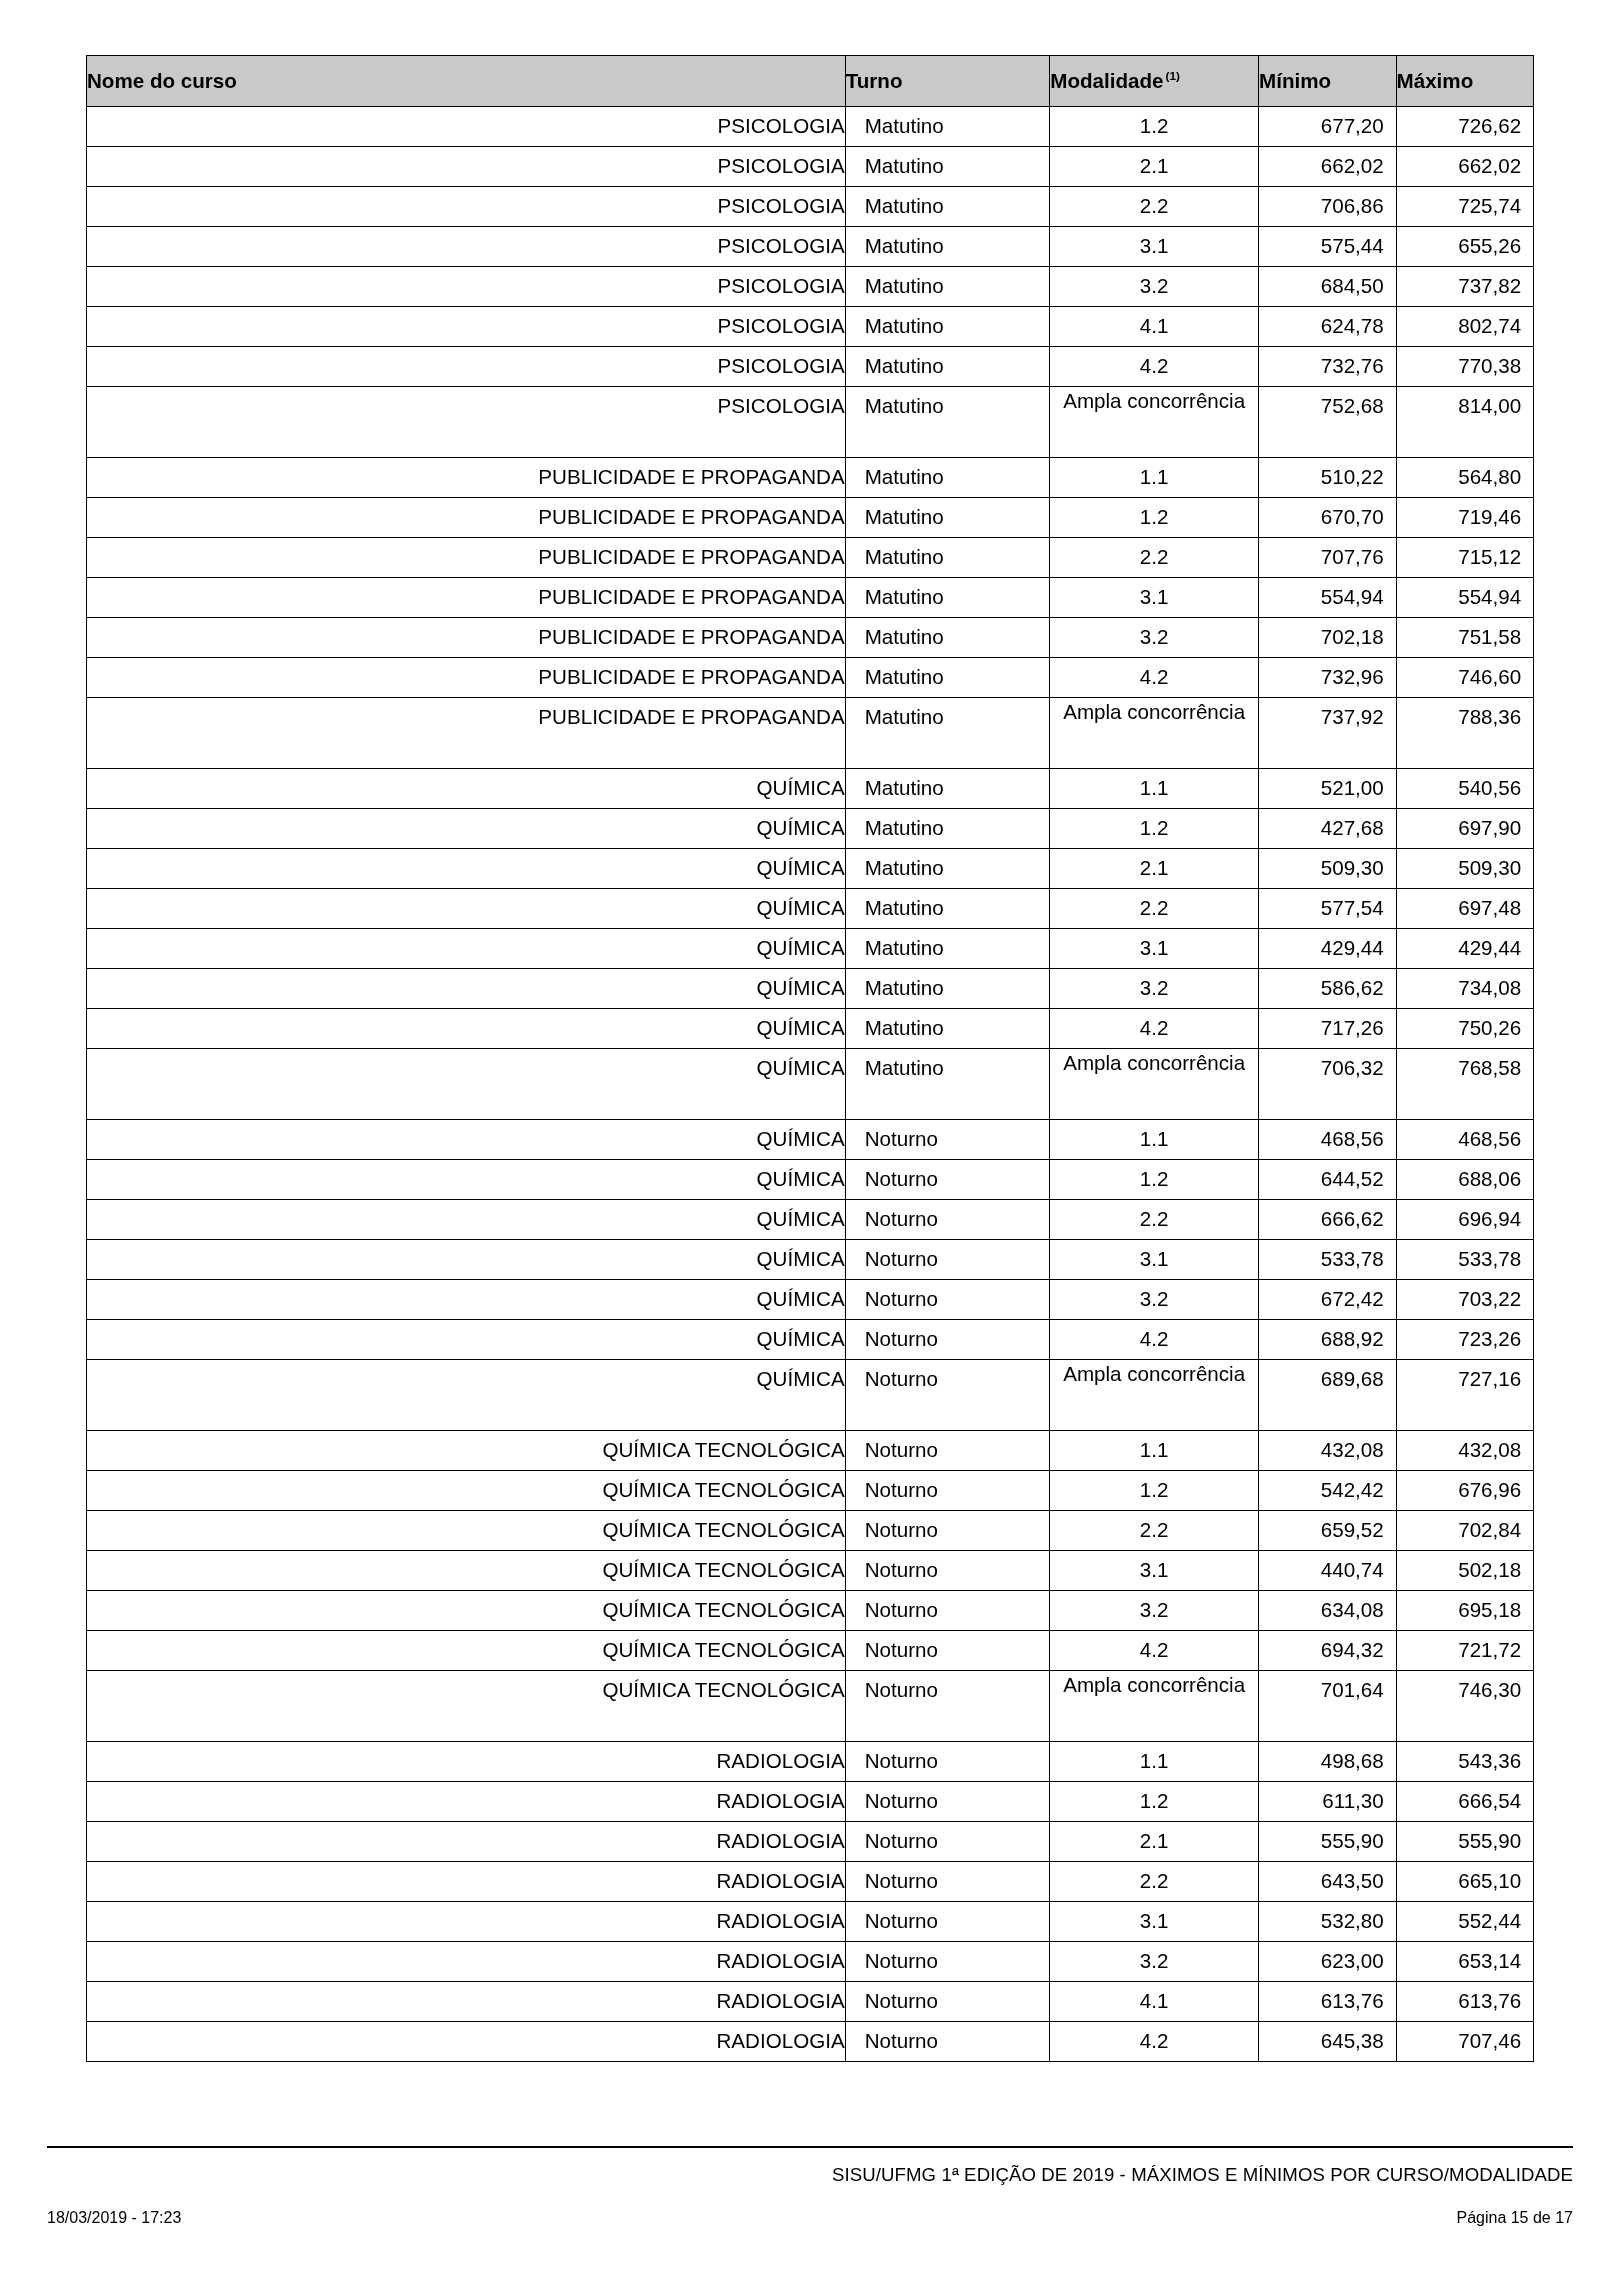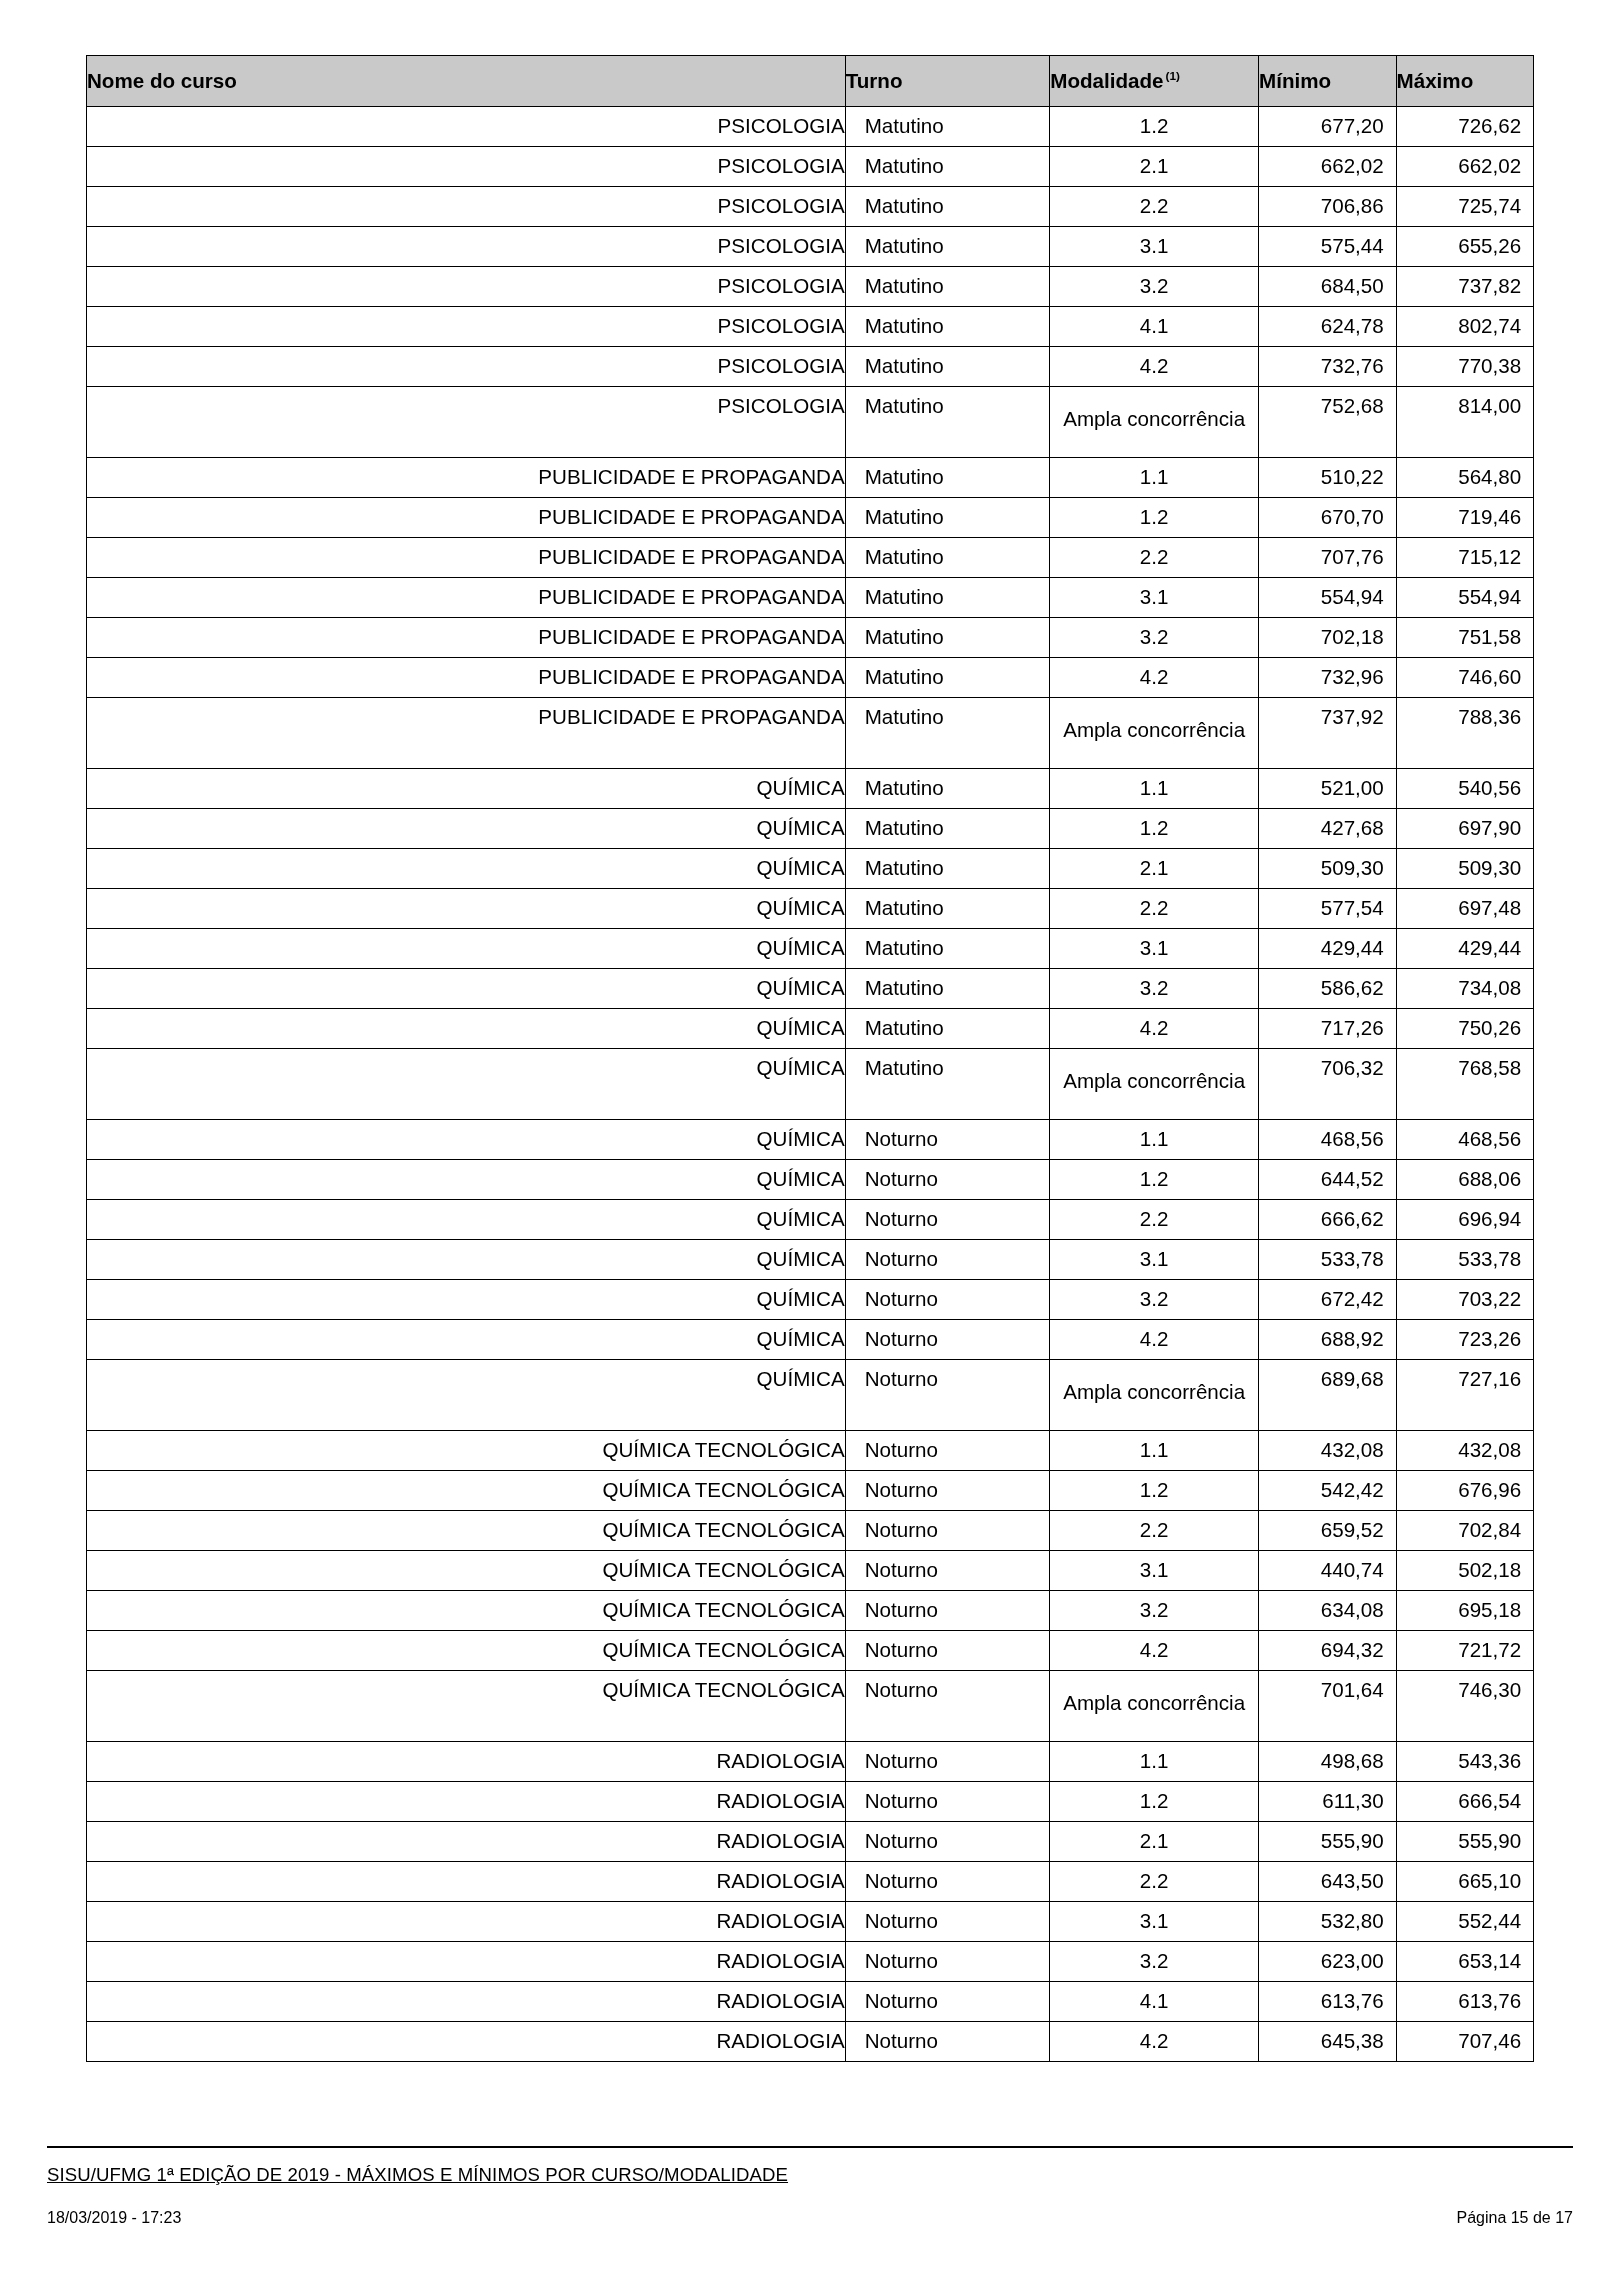--- a/index.html
+++ b/index.html
@@ -84,44 +84,43 @@
     text-align: right;
     padding: 2px 11.8px 2px 3.9px;
     white-space: nowrap;
   }
 
   tr.tall td { height: 71px; }
   tr.tall td.c-curso,
   tr.tall td.c-turno,
   tr.tall td.c-min,
   tr.tall td.c-max { vertical-align: top; padding-top: 6.9px; }
-  tr.tall td.c-mod { vertical-align: top; padding-top: 19px; line-height: 1.22; }
+  tr.tall td.c-mod { vertical-align: top; padding-top: 1px; line-height: 1.22; }
 
   .mod-wrap { display: block; text-align: center; }
 
   footer.page-footer {
     position: absolute;
     left: 0;
     right: 0;
     bottom: 0;
     height: 147px;
     padding: 0 47px;
     box-sizing: border-box;
   }
   .footer-rule {
     border-top: 2.9px solid #000000;
     margin: 0 0 0 0;
     width: 100%;
   }
   .footer-title {
-    text-align: left;
+    text-align: right;
     font-size: 18.6px;
     margin-top: 15.7px;
     letter-spacing: 0.1px;
-    text-decoration: underline;
   }
   .footer-meta {
     display: flex;
     justify-content: space-between;
     align-items: baseline;
     font-size: 16px;
     margin-top: 23.5px;
   }
 </style>
 </head>

